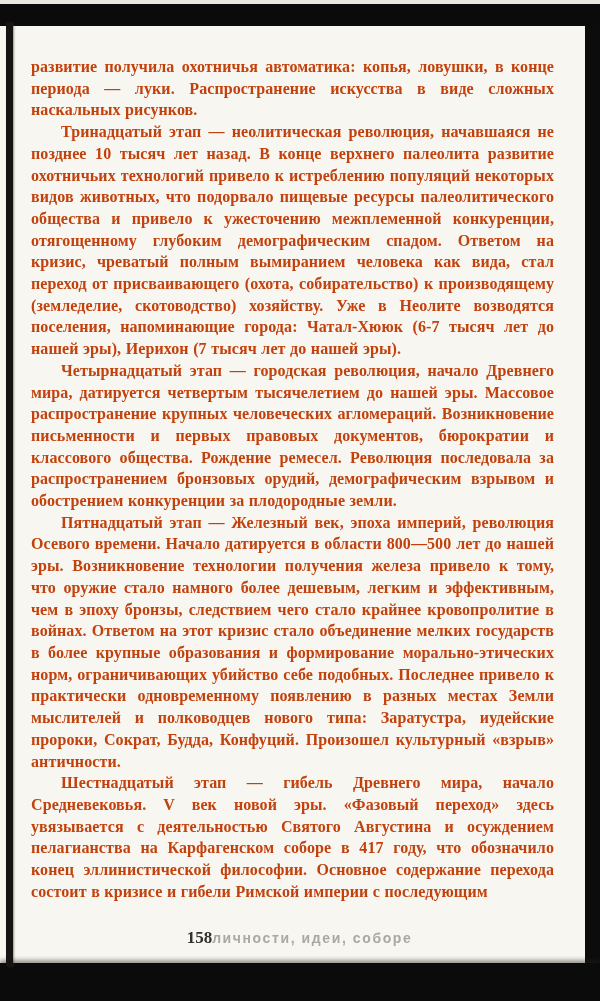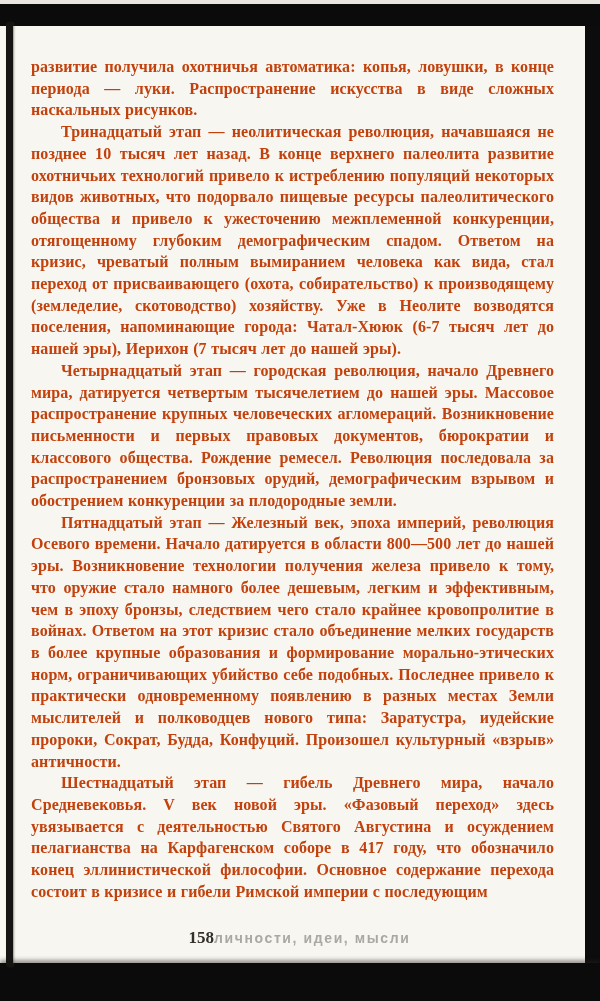--- a/index.html
+++ b/index.html
@@ -61,15 +61,15 @@
   <div class="text-body">
       <p><span>развитие получила охотничья автоматика: копья, ловушки, в конце периода — луки. Распространение искусства в виде сложных наскальных рисунков.</span></p>
       <p class="indent"><span>Тринадцатый этап — неолитическая революция, начавшаяся не позднее </span><span class="em">10 тысяч лет назад.</span><span> В конце верхнего палеолита развитие охотничьих технологий привело к истреблению популяций некоторых видов животных, что подорвало пищевые ресурсы палеолитического общества и привело к ужесточению межплеменной конкуренции, отягощенному глубоким демографическим спадом. Ответом на кризис, чреватый полным вымиранием человека как вида, стал переход от присваивающего (охота, собирательство) к производящему (земледелие, скотоводство) хозяйству. Уже в Неолите возводятся поселения, напоминающие города: Чатал-Хююк (6-7 тысяч лет до нашей эры), Иерихон (7 тысяч лет до нашей эры).</span></p>
       <p class="indent"><span>Четырнадцатый этап — городская революция, начало Древнего мира, датируется </span><span class="em">четвертым тысячелетием до нашей эры.</span><span> Массовое распространение крупных человеческих агломераций. Возникновение письменности и первых правовых документов, бюрократии и классового общества. Рождение ремесел. Революция последовала за распространением бронзовых орудий, демографическим взрывом и обострением конкуренции за плодородные земли.</span></p>
       <p class="indent"><span>Пятнадцатый этап — Железный век, эпоха империй, революция Осевого времени. Начало датируется в области </span><span class="em">800—500 лет до нашей эры.</span><span> Возникновение технологии получения железа привело к тому, что оружие стало намного более дешевым, легким и эффективным, чем в эпоху бронзы, следствием чего стало крайнее кровопролитие в войнах. Ответом на этот кризис стало объединение мелких государств в более крупные образования и формирование морально-этических норм, ограничивающих убийство себе подобных. Последнее привело к практически одновременному появлению в разных местах Земли мыслителей и полководцев нового типа: Заратустра, иудейские пророки, Сократ, Будда, Конфуций. Произошел культурный «взрыв» античности.</span></p>
       <p class="indent"><span>Шестнадцатый этап — гибель Древнего мира, начало Средневековья. </span><span class="em">V век новой эры.</span><span> «Фазовый переход» здесь увязывается с деятельностью Святого Августина и осуждением пелагианства на Карфагенском соборе в 417 году, что обозначило конец эллинистической философии. Основное содержание перехода состоит в кризисе и гибели Римской империи с последующим</span></p>
     </div>
 
   <div class="footer">
     <span class="page-number">158</span>
-    <span class="running-title">личности, идеи, мысли</span>
+    <span class="running-title">личности, идеи, соборе</span>
   </div>
 </div>
 
 </body></html>

